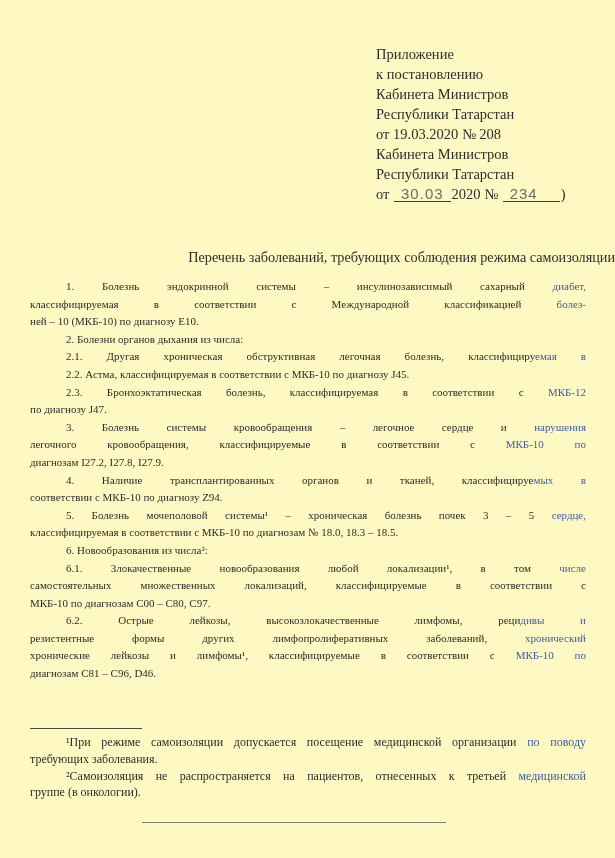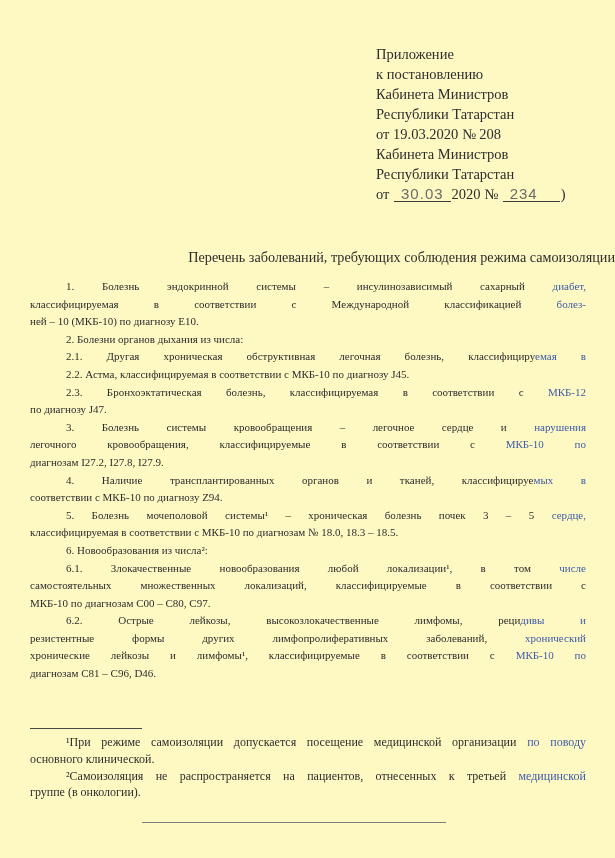--- a/index.html
+++ b/index.html
@@ -151,21 +151,21 @@
         <div class="line"><span>хронические лейкозы и лимфомы¹, классифицируемые в соответствии с </span><span class="blue">МКБ-10 по</span></div>
         <div class="line last"><span>диагнозам С81 – С96, D46.</span></div>
       </div>
     </div>
 
   <div class="fn-sep"></div>
 
   <div class="footnotes" id="footnotes">
       <div>
         <div class="line indent"><span>¹При режиме самоизоляции допускается посещение медицинской организации </span><span class="blue">по поводу</span></div>
-        <div class="line last"><span>основного клинической.</span></div>
+        <div class="line last"><span>требующих заболевания.</span></div>
       </div>
       <div>
         <div class="line indent"><span>²Самоизоляция не распространяется на пациентов, отнесенных к третьей </span><span class="blue">медицинской</span></div>
         <div class="line last"><span>группе (в онкологии).</span></div>
       </div>
     </div>
 
   <div class="bottom-rule"></div>
 
 </div>

